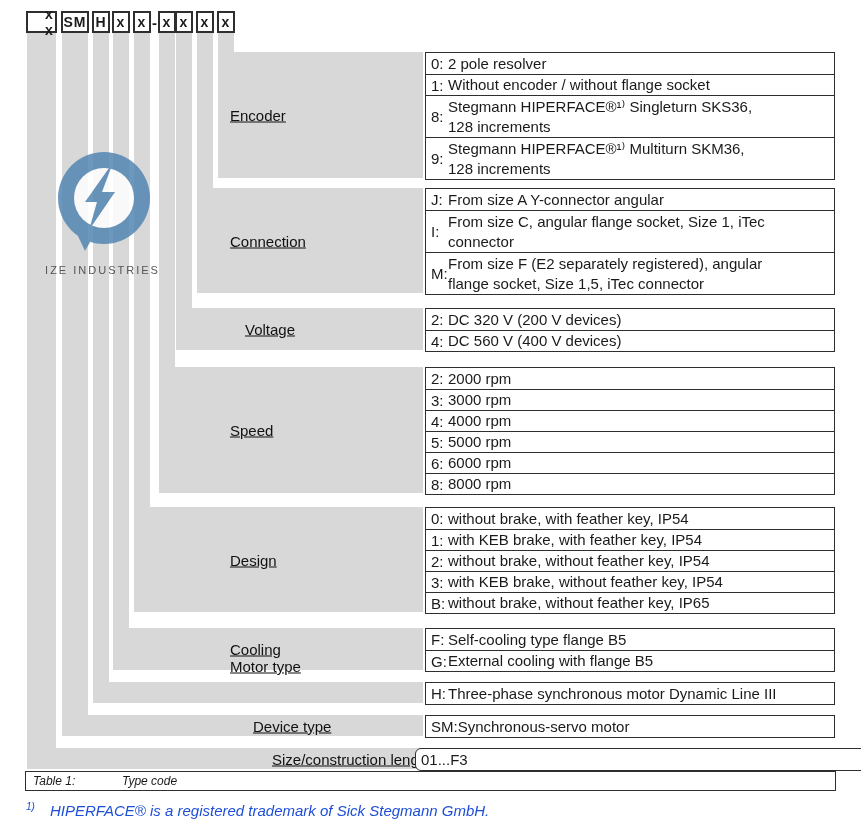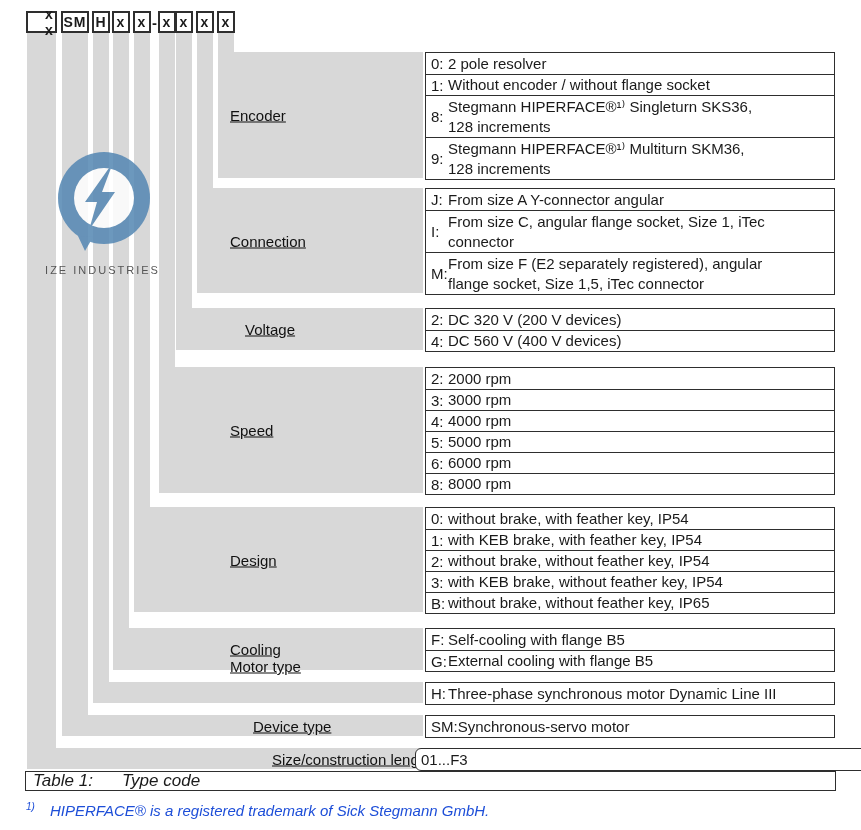--- a/index.html
+++ b/index.html
@@ -47,21 +47,21 @@
   .logo-cn {
     margin-top: 2px; font-size: 26px; font-weight: bold; color: #3d3d3d;
     letter-spacing: 3px; white-space: nowrap;
   }
   .logo-en {
     margin-top: 6px; font-size: 11px; color: #4a4a4a; letter-spacing: 2px;
     white-space: nowrap;
   }
   .caption {
     position: absolute; left: 25px; top: 771px; width: 811px; height: 20px; z-index: 2;
-    border: 1.5px solid #2e2e2e; font-style: italic; font-size: 17px;
+    border: 1.5px solid #2e2e2e; font-style: italic; font-size: 12px;
     display: flex; align-items: center;
   }
   .caption .cap-label { position: absolute; left: 7px; }
   .caption .cap-text  { position: absolute; left: 96px; }
   .footnote {
     position: absolute; left: 26px; top: 801px; z-index: 2;
     font-style: italic; font-size: 15px; color: #1d4ed8;
   }
   .footnote sup {
     font-size: 10px; display: inline-block; width: 24px; font-style: italic;
@@ -203,21 +203,21 @@
           <span class="opt-code">B:</span>
           <span class="opt-text">without brake, without feather key, IP65</span>
         </div>
       </div>
       <div class="bar" style="left: 113px; top: 31px; width: 16px; height: 599px; background: rgb(216, 216, 216);"></div>
       <div class="band" style="left: 113px; top: 628px; width: 310px; height: 42px; background: rgb(216, 216, 216);"></div>
       <div class="cat-label" style="left: 230px; top: 649px;">Cooling</div>
       <div class="opt-table" style="left: 425px; top: 628px; width: 410px;">
         <div class="opt-row first" style="height: 21px;">
           <span class="opt-code">F:</span>
-          <span class="opt-text">Self-cooling with flange B5</span>
+          <span class="opt-text">Self-cooling type flange B5</span>
         </div>
         <div class="opt-row" style="height: 21px;">
           <span class="opt-code">G:</span>
           <span class="opt-text">External cooling with flange B5</span>
         </div>
       </div>
       <div class="bar" style="left: 93px; top: 31px; width: 16px; height: 653px; background: rgb(216, 216, 216);"></div>
       <div class="band" style="left: 93px; top: 682px; width: 330px; height: 21px; background: rgb(216, 216, 216);"></div>
       <div class="cat-label" style="left: 230px; top: 666px;">Motor type</div>
       <div class="opt-table" style="left: 425px; top: 682px; width: 410px;">

